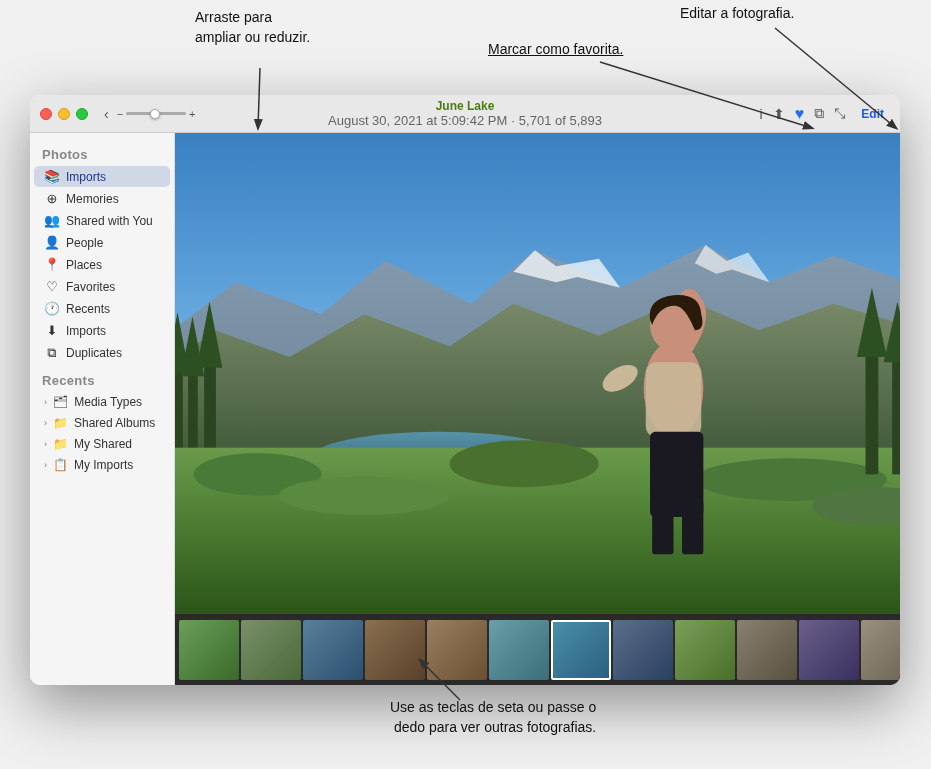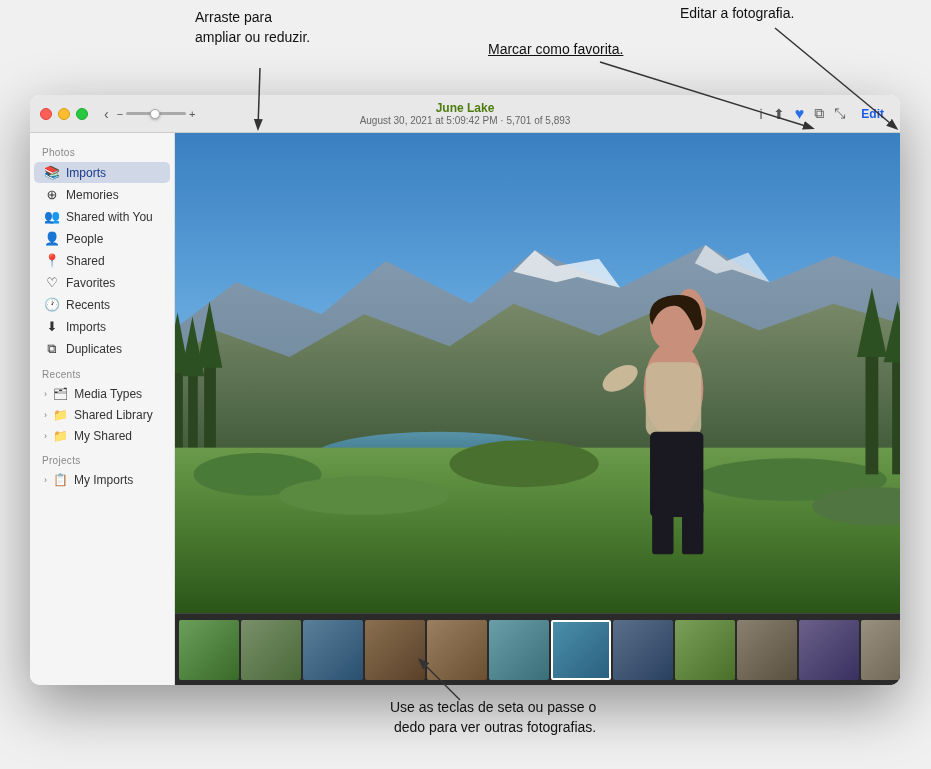--- a/index.html
+++ b/index.html
@@ -102,21 +102,21 @@
       left: 50%;
       transform: translateX(-50%);
       text-align: center;
     }
     .photo-title {
       font-size: 12px;
       font-weight: 600;
       color: #4d7c0f;
     }
     .photo-meta {
-      font-size: 10px;
+      font-size: 13px;
       color: #666;
     }
 
     .titlebar-actions {
       margin-left: auto;
       display: flex;
       align-items: center;
       gap: 10px;
     }
     .action-icon {
@@ -145,22 +145,22 @@
     
     .sidebar {
       width: 145px;
       background: #f5f5f5;
       border-right: 1px solid #ddd;
       overflow-y: auto;
       flex-shrink: 0;
       padding: 6px 0;
     }
     .sidebar-section-label {
-      font-size: 10px;
-      font-weight: 400;
+      font-size: 13px;
+      font-weight: 700;
       color: #888;
       padding: 8px 12px 3px;
       text-transform: none;
       letter-spacing: 0.3px;
     }
     .sidebar-item {
       display: flex;
       align-items: center;
       gap: 6px;
       padding: 3px 10px;
@@ -367,21 +367,21 @@
       <div class="sidebar-item">
         <span class="item-icon">👥</span>
         <span class="item-label">Shared with You</span>
       </div>
       <div class="sidebar-item">
         <span class="item-icon">👤</span>
         <span class="item-label">People</span>
       </div>
       <div class="sidebar-item">
         <span class="item-icon">📍</span>
-        <span class="item-label">Shared</span>
+        <span class="item-label">Places</span>
       </div>
       <div class="sidebar-item">
         <span class="item-icon">♡</span>
         <span class="item-label">Favorites</span>
       </div>
       <div class="sidebar-item">
         <span class="item-icon">🕐</span>
         <span class="item-label">Recents</span>
       </div>
       <div class="sidebar-item">
@@ -395,29 +395,28 @@
 
       <div class="sidebar-section-label">Recents</div>
       <div class="sidebar-group-item">
         <span class="chevron">›</span>
         <span class="item-icon">🗂</span>
         <span>Media Types</span>
       </div>
       <div class="sidebar-group-item">
         <span class="chevron">›</span>
         <span class="item-icon">📁</span>
-        <span>Shared Library</span>
+        <span>Shared Albums</span>
       </div>
       <div class="sidebar-group-item">
         <span class="chevron">›</span>
         <span class="item-icon">📁</span>
         <span>My Shared</span>
       </div>
 
-      <div class="sidebar-section-label">Projects</div>
       <div class="sidebar-group-item">
         <span class="chevron">›</span>
         <span class="item-icon">📋</span>
         <span>My Imports</span>
       </div>
     </div>
 
     <div class="main-content">
       <div class="photo-area">
 

